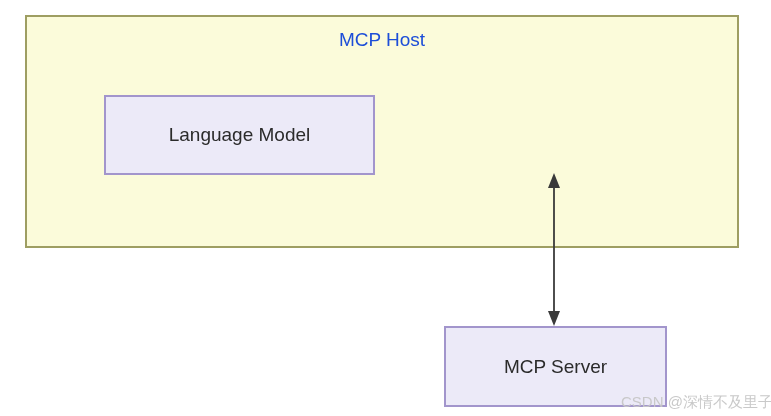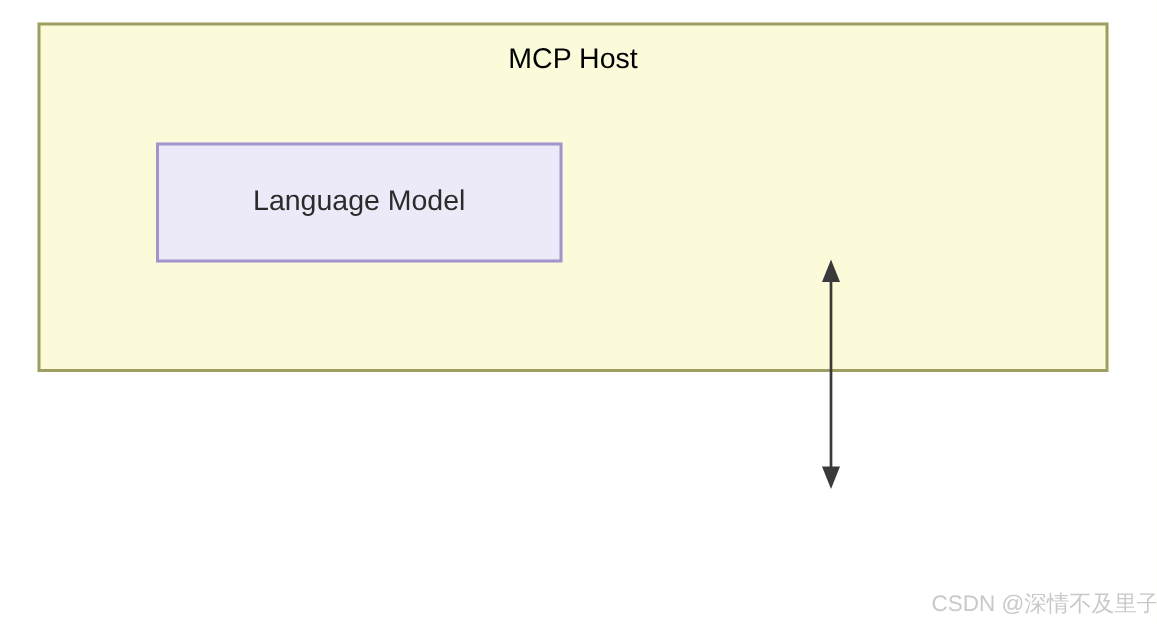--- a/index.html
+++ b/index.html
@@ -25,21 +25,21 @@
     border: 2px solid #9e9e62;
     box-sizing: border-box;
   }
   .host-title {
     position: absolute;
     left: 0;
     top: 12px;
     width: 100%;
     text-align: center;
     font-size: 19px;
-    color: #000000;
+    color: #1d4ed8;
   }
   .node {
     position: absolute;
     background: #eceaf8;
     border: 2px solid #a295cc;
     box-sizing: border-box;
     display: flex;
     align-items: center;
     justify-content: center;
     font-size: 19px;
@@ -87,20 +87,23 @@
 
   <div class="host-box">
     <div class="host-title">MCP Host</div>
   </div>
 
   <div class="node node-language-model">
     <span>Language Model</span>
   </div>
 
 
+  <div class="node node-mcp-server">
+    <span>MCP Server</span>
+  </div>
 
   <svg class="arrow-svg" viewBox="0 0 30 158" xmlns="http://www.w3.org/2000/svg">
     <line x1="15" y1="9" x2="15" y2="147" stroke="#3a3a3a" stroke-width="1.8"></line>
     <polygon points="15,2 9,17 21,17" fill="#3a3a3a"></polygon>
     <polygon points="15,155 9,140 21,140" fill="#3a3a3a"></polygon>
   </svg>
 
   <div class="watermark">CSDN @深情不及里子</div>
 
 </div>

